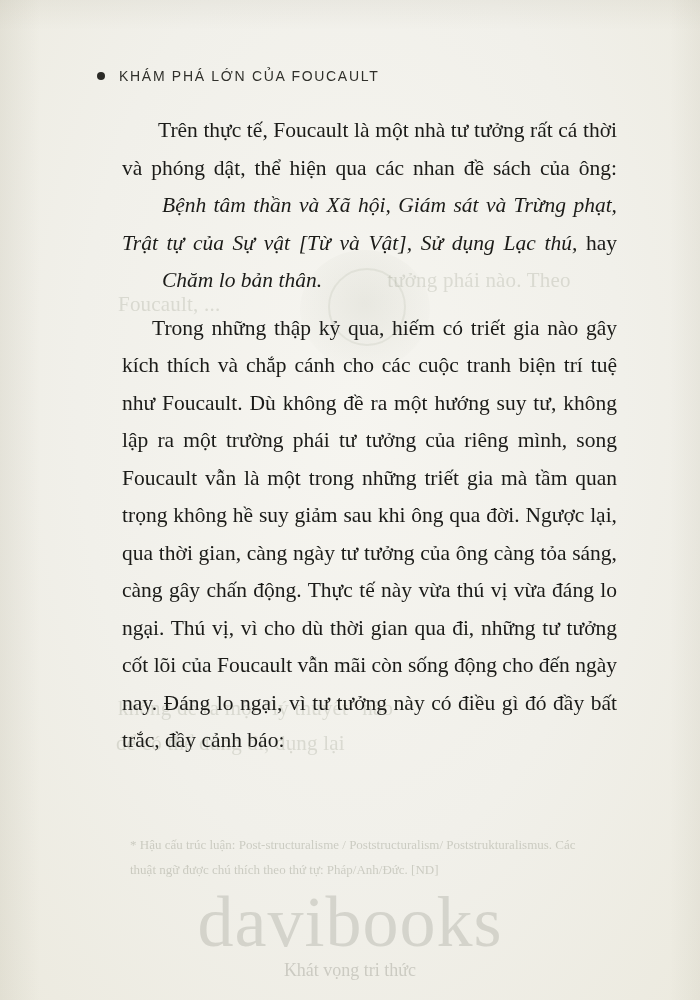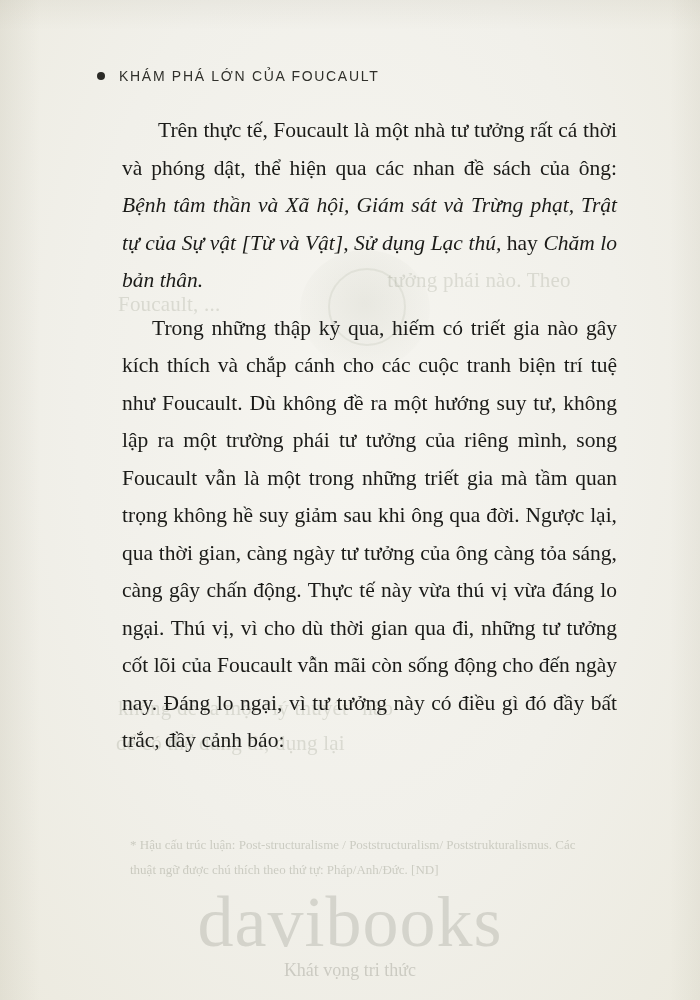--- a/index.html
+++ b/index.html
@@ -80,20 +80,21 @@
   .para {
     margin: 0 0 5px 0;
     text-indent: 36px;
   }
   .para.second {
     text-indent: 30px;
     margin-top: 10px;
   }
   .it {
     font-style: italic;
+    margin-left: 40px;
   }
 
   
   .ghost {
     position: absolute;
     color: rgba(95, 100, 80, 0.17);
     font-size: 21px;
     line-height: 37px;
     letter-spacing: 0.2px;
     pointer-events: none;

